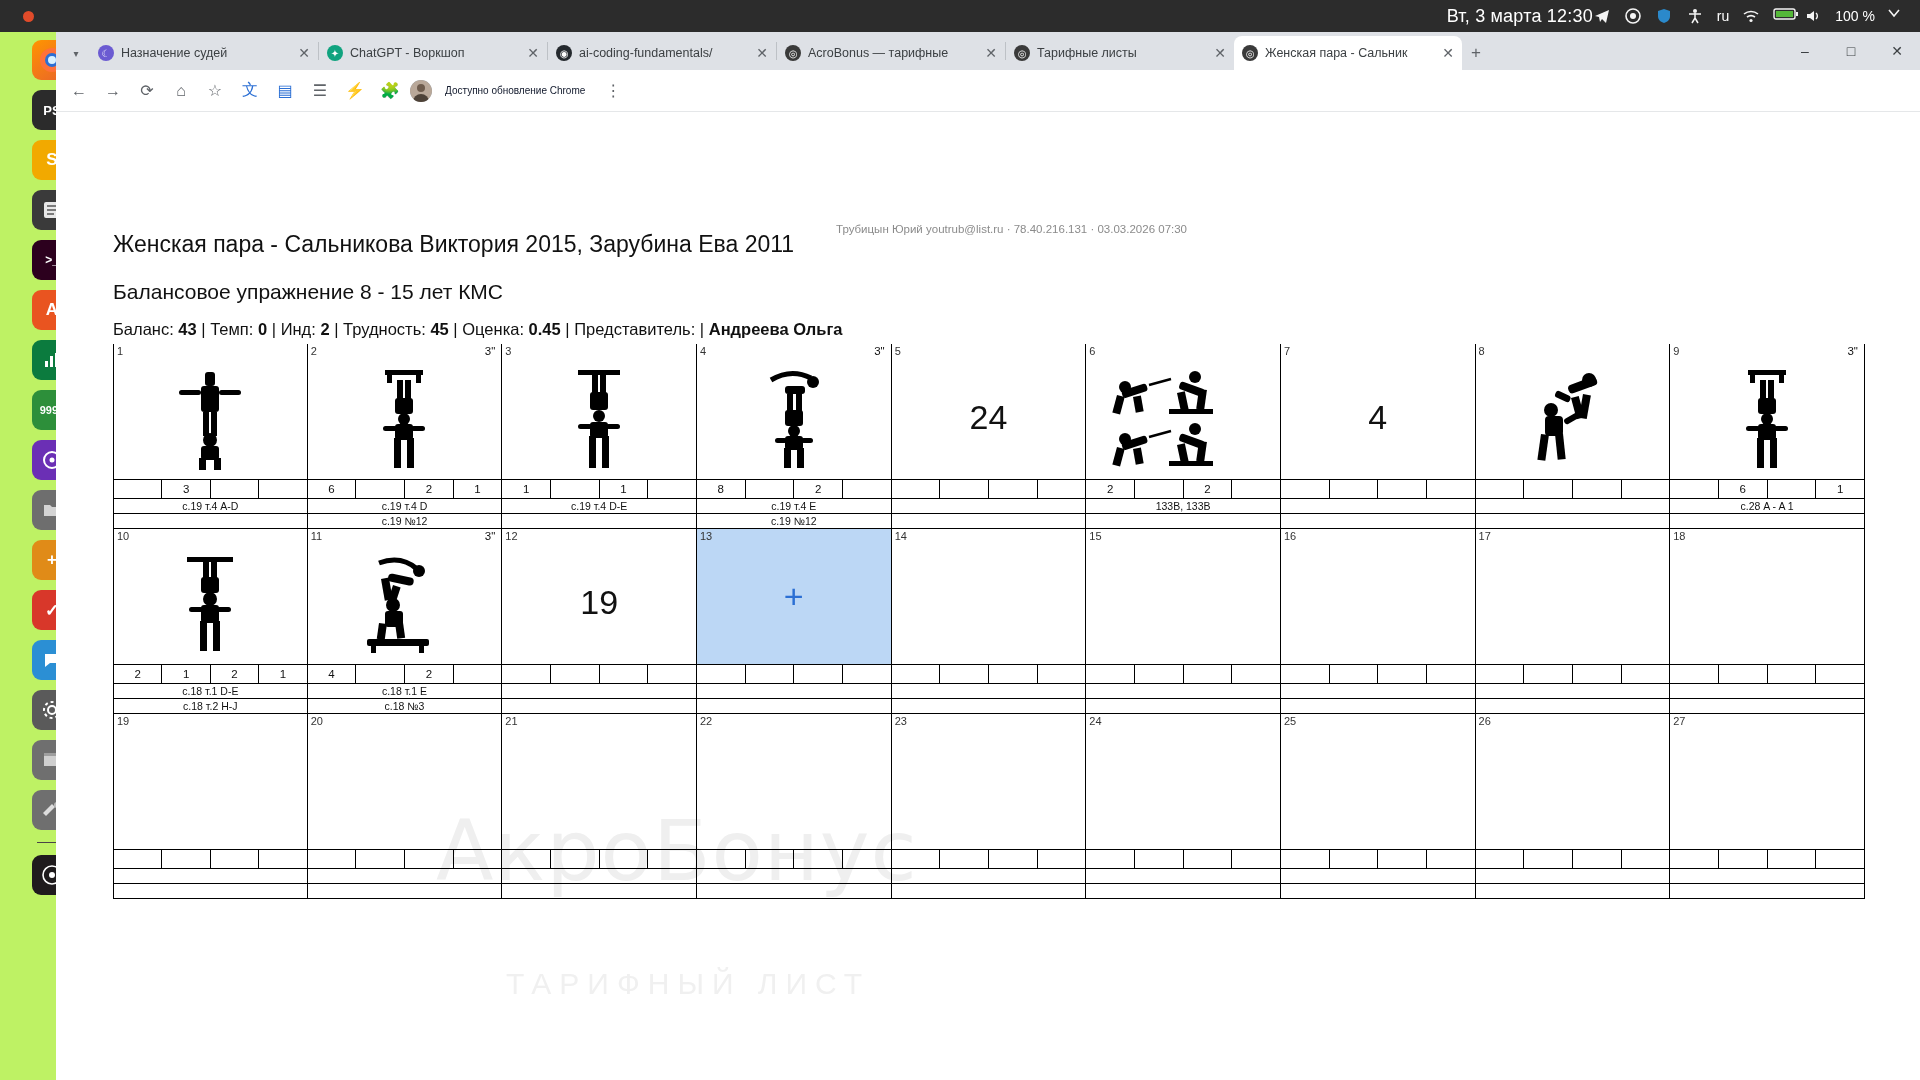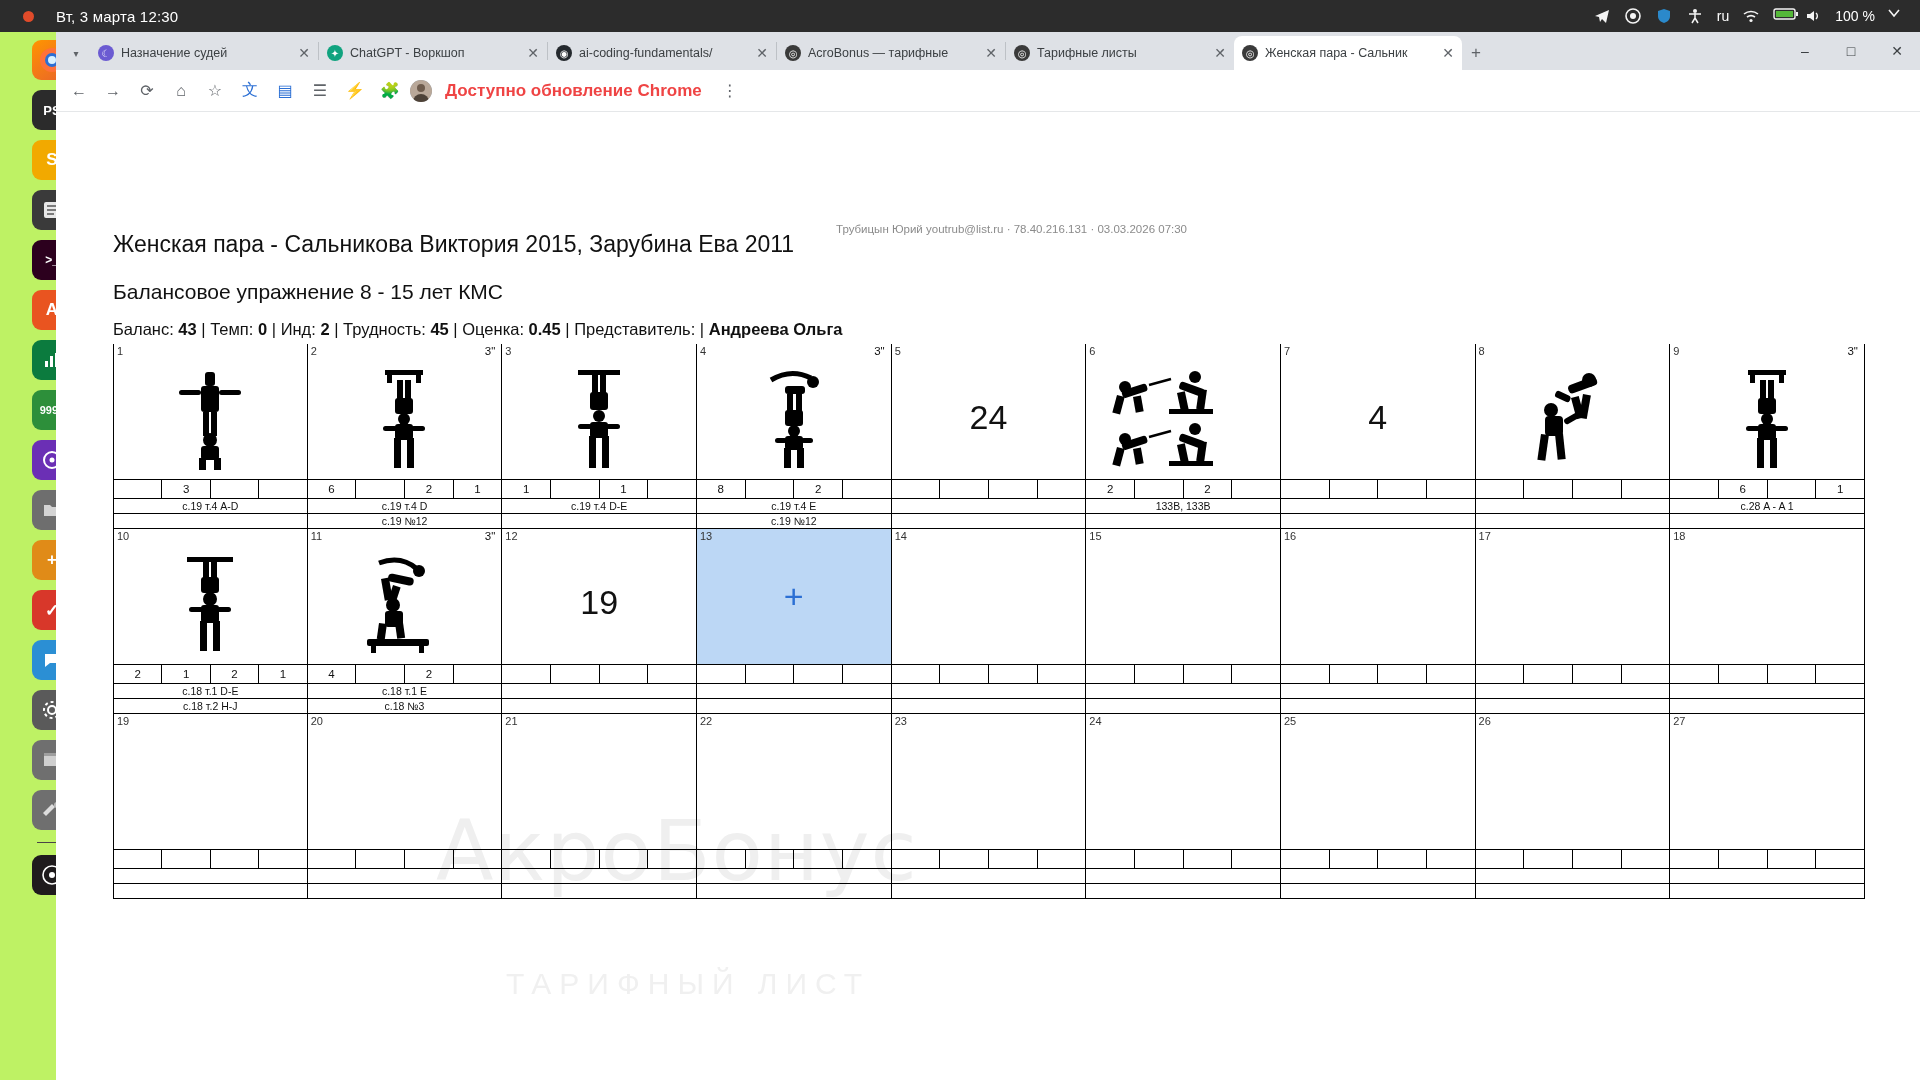--- a/index.html
+++ b/index.html
@@ -11,21 +11,21 @@
   }
 
   
   .topbar {
     position: absolute; top: 0; left: 0; width: 1920px; height: 32px;
     background: #2c2c2c; color: #ffffff;
     display: flex; align-items: center;
     font-size: 14px;
   }
   .topbar-left { width: 56px; display:flex; align-items:center; justify-content:center; }
-  .topbar-center { flex: 1; text-align: left; font-size: 15px; letter-spacing: .2px; }
+  .topbar-center { flex: 1; text-align: right; font-size: 18px; letter-spacing: .2px; }
   .topbar-right { display: flex; align-items: center; gap: 13px; padding-right: 14px; }
   .tb-icon { width: 18px; height: 18px; display: inline-block; position: relative; opacity: .95; }
   .tb-text { font-size: 14px; }
   .dot-red { width: 11px; height: 11px; border-radius: 50%; background: #e04b2a; display:inline-block; }
 
   
   .dock {
     position: absolute; top: 32px; left: 0; width: 56px; height: 1048px;
     background: #bef264;
     display: flex; flex-direction: column; align-items: center;
@@ -87,21 +87,21 @@
   .omnibox {
     flex: 1; height: 30px; background: #f1f3f4; border-radius: 16px;
     display: flex; align-items: center; gap: 9px; padding: 0 12px; margin: 0 6px;
     font-size: 13.5px; color: #202124;
   }
   .omnibox .lock { font-size: 12px; color: #5f6368; }
   .url-dim { color: #5f6368; }
   .tb-right { display: flex; align-items: center; gap: 5px; }
   .update-pill {
     display: flex; align-items: center; gap: 7px; height: 28px;
-    padding: 0 8px; font-size: 17px; color: #ef4444; font-weight: bold;
+    padding: 0 8px; font-size: 10px; color: #0f172a;
   }
   .avatar-circ { width: 22px; height: 22px; border-radius: 50%; background: #9aa0a6; overflow:hidden;}
 
   
   .page {
     position: relative; width: 1864px; height: 966px; overflow: hidden;
     background: #ffffff;
   }
   .watermark-txt {
     position: absolute; left: 0; top: 0; width: 1864px; height: 966px;

